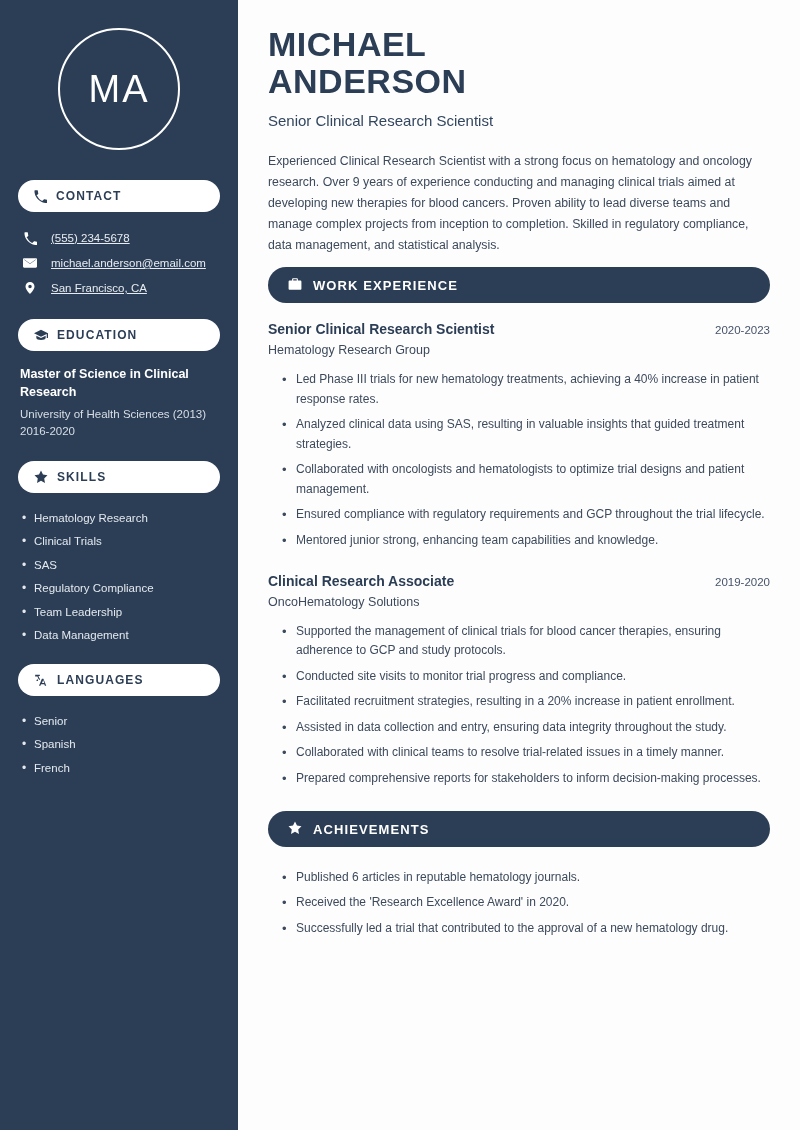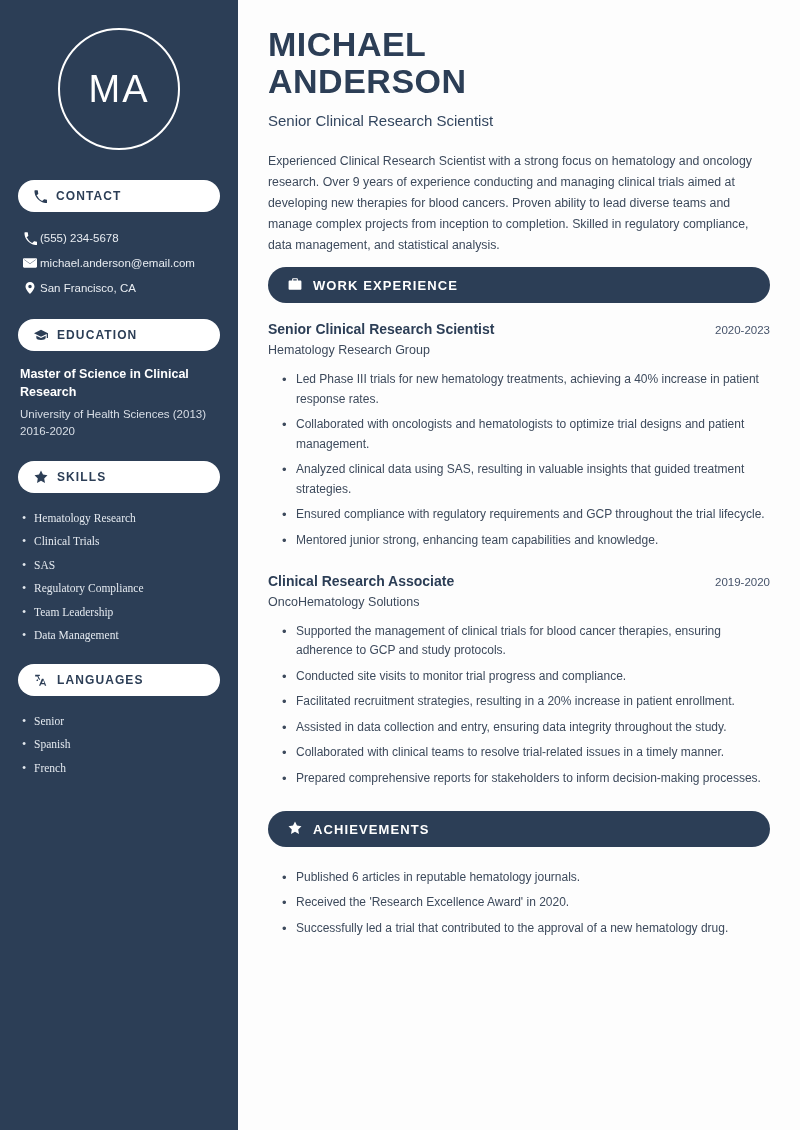--- a/index.html
+++ b/index.html
@@ -48,33 +48,34 @@
     padding: 0 16px;
     font-size: 12px;
     font-weight: bold;
     letter-spacing: 1.1px;
     margin-bottom: 14px;
   }
   .pill svg { display:block; }
 
   .contact-list { margin-bottom: 18px; }
   .contact-row {
-    display: flex; align-items: center; gap: 2px;
+    display: flex; align-items: center; gap: 13px;
     font-size: 11.5px; color: #e8ecf1;
     padding: 5px 4px;
     line-height: 1.3;
+    text-decoration: underline;
   }
   .contact-row .ic { width: 16px; display: flex; justify-content: center; flex-shrink: 0; }
 
   .edu-block { padding: 0 2px 6px 2px; margin-bottom: 14px; }
   .edu-degree { font-size: 12.5px; font-weight: bold; line-height: 1.45; color: #ffffff; margin-bottom: 5px; }
   .edu-school { font-size: 11.5px; color: #d8dee6; line-height: 1.5; }
   .edu-years { font-size: 11.5px; color: #d8dee6; line-height: 1.5; }
 
-  ul.side-list { list-style: none; padding: 0 2px; margin-bottom: 16px; font-family: Liberation Serif, serif; }
+  ul.side-list { list-style: none; padding: 0 2px; margin-bottom: 16px; }
   ul.side-list li {
     font-size: 11.5px; color: #e4e9ef;
     padding: 4px 0 4px 14px;
     position: relative;
     line-height: 1.35;
   }
   ul.side-list li::before {
     content: "•";
     position: absolute; left: 2px; top: 3px;
     color: #e4e9ef; font-size: 12px;
@@ -257,22 +258,22 @@
     </div>
 
     <div class="job">
       <div class="job-head">
         <span class="job-title">Senior Clinical Research Scientist</span>
         <span class="job-dates">2020-2023</span>
       </div>
       <div class="job-org">Hematology Research Group</div>
       <ul class="bullets">
         <li>Led Phase III trials for new hematology treatments, achieving a 40% increase in patient response rates.</li>
+        <li>Analyzed clinical data using SAS, resulting in valuable insights that guided treatment strategies.</li>
         <li>Collaborated with oncologists and hematologists to optimize trial designs and patient management.</li>
-        <li>Analyzed clinical data using SAS, resulting in valuable insights that guided treatment strategies.</li>
         <li>Ensured compliance with regulatory requirements and GCP throughout the trial lifecycle.</li>
         <li>Mentored junior strong, enhancing team capabilities and knowledge.</li>
       </ul>
     </div>
 
     <div class="job">
       <div class="job-head">
         <span class="job-title">Clinical Research Associate</span>
         <span class="job-dates">2019-2020</span>
       </div>

